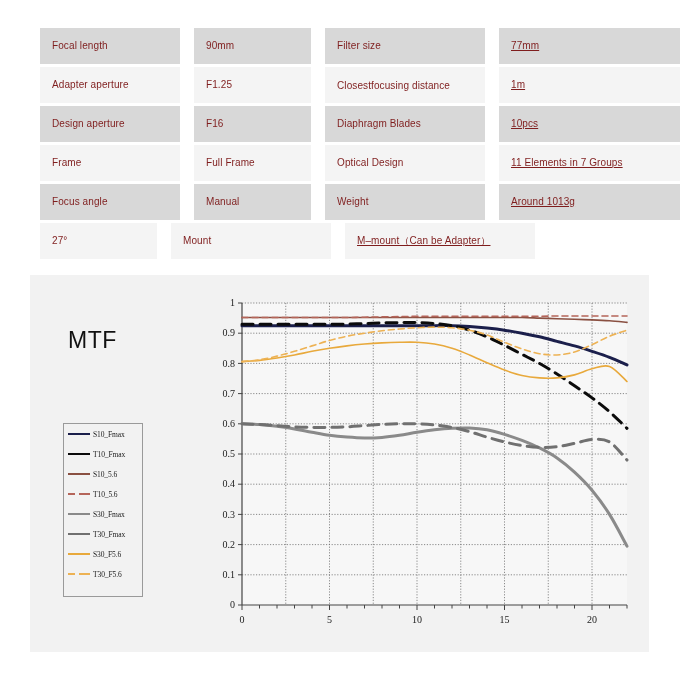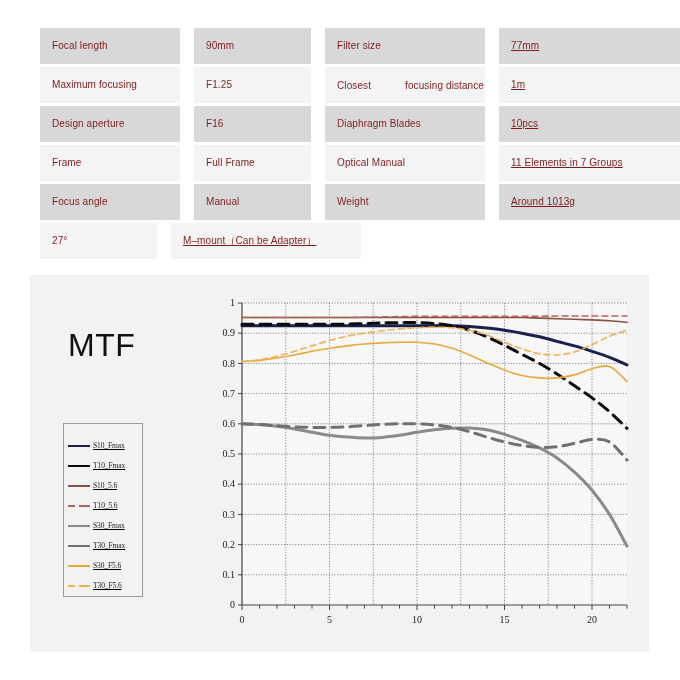--- a/index.html
+++ b/index.html
@@ -40,57 +40,56 @@
     letter-spacing: 0.1px;
     line-height: 1.22;
     margin-left: 10px;
   }
   .c-label { width: 140px; flex: 0 0 140px; }
   .c-value { width: 117px; flex: 0 0 117px; }
   .c-label2 { width: 160px; flex: 0 0 160px; }
   .c-value2 { width: 190px; flex: 0 0 190px; text-decoration: underline; }
   .shade-dark  { background: #d8d8d8; }
   .shade-light { background: #f4f4f4; }
-  .cell.two-line { line-height: 1.3; gap: 34px; }
+  .cell.two-line { line-height: 1.3; }
   .cell.two-line span { display: block; }
 
   
   #mtf-panel {
     position: absolute;
     left: 30px;
     top: 275px;
     width: 619px;
     height: 377px;
     background: #f2f2f2;
   }
   #mtf-title {
     position: absolute;
     left: 38px;
     top: 52px;
-    font-size: 32px;
+    font-size: 23px;
     color: #111111;
     letter-spacing: 0.5px;
   }
 
   
   #mtf-legend {
     position: absolute;
     left: 33px;
     top: 148px;
     width: 80px;
     background: #f2f2f2;
     border: 1px solid #9a9a9a;
     padding: 6px 4px 6px 4px;
     box-sizing: border-box;
   }
   .legend-row {
     display: flex;
-    align-items: flex-end;
+    align-items: flex-start;
     height: 20px;
-    text-decoration: underline;
   }
   .legend-swatch {
     width: 22px;
     height: 8px;
     flex: 0 0 22px;
     position: relative;
     margin-right: 3px;
   }
   .legend-swatch i {
     position: absolute;
@@ -121,48 +120,49 @@
 <body>
 
 <div id="spec-table">
     <div class="spec-row">
       <div class="cell c-label shade-dark">Focal length</div>
       <div class="cell c-value shade-dark">90mm</div>
       <div class="cell c-label2 shade-dark">Filter size</div>
       <div class="cell c-value2 shade-dark">77mm</div>
     </div>
     <div class="spec-row">
-      <div class="cell c-label shade-light">Maximum focusing</div>
+      <div class="cell c-label shade-light">Adapter aperture</div>
       <div class="cell c-value shade-light">F1.25</div>
       <div class="cell c-label2 shade-light two-line">
         <span>Closest</span>
         <span>focusing distance</span>
       </div>
       <div class="cell c-value2 shade-light">1m</div>
     </div>
     <div class="spec-row">
       <div class="cell c-label shade-dark">Design aperture</div>
       <div class="cell c-value shade-dark">F16</div>
       <div class="cell c-label2 shade-dark">Diaphragm Blades</div>
       <div class="cell c-value2 shade-dark">10pcs</div>
     </div>
     <div class="spec-row">
       <div class="cell c-label shade-light">Frame</div>
       <div class="cell c-value shade-light">Full Frame</div>
-      <div class="cell c-label2 shade-light">Optical Manual</div>
+      <div class="cell c-label2 shade-light">Optical Design</div>
       <div class="cell c-value2 shade-light">11 Elements in 7 Groups</div>
     </div>
     <div class="spec-row">
       <div class="cell c-label shade-dark">Focus angle</div>
       <div class="cell c-value shade-dark">Manual</div>
       <div class="cell c-label2 shade-dark">Weight</div>
       <div class="cell c-value2 shade-dark">Around 1013g</div>
     </div>
     <div class="spec-row">
       <div class="cell c-value shade-light">27°</div>
+      <div class="cell c-label2 shade-light">Mount</div>
       <div class="cell c-value2 shade-light">M–mount（Can be Adapter）</div>
     </div>
   </div>
 
 <div id="mtf-panel">
   <div id="mtf-title">MTF</div>
   <div id="mtf-legend">
       <div class="legend-row">
         <span class="legend-swatch">
           <i style="background:#1b1f4b"></i>

